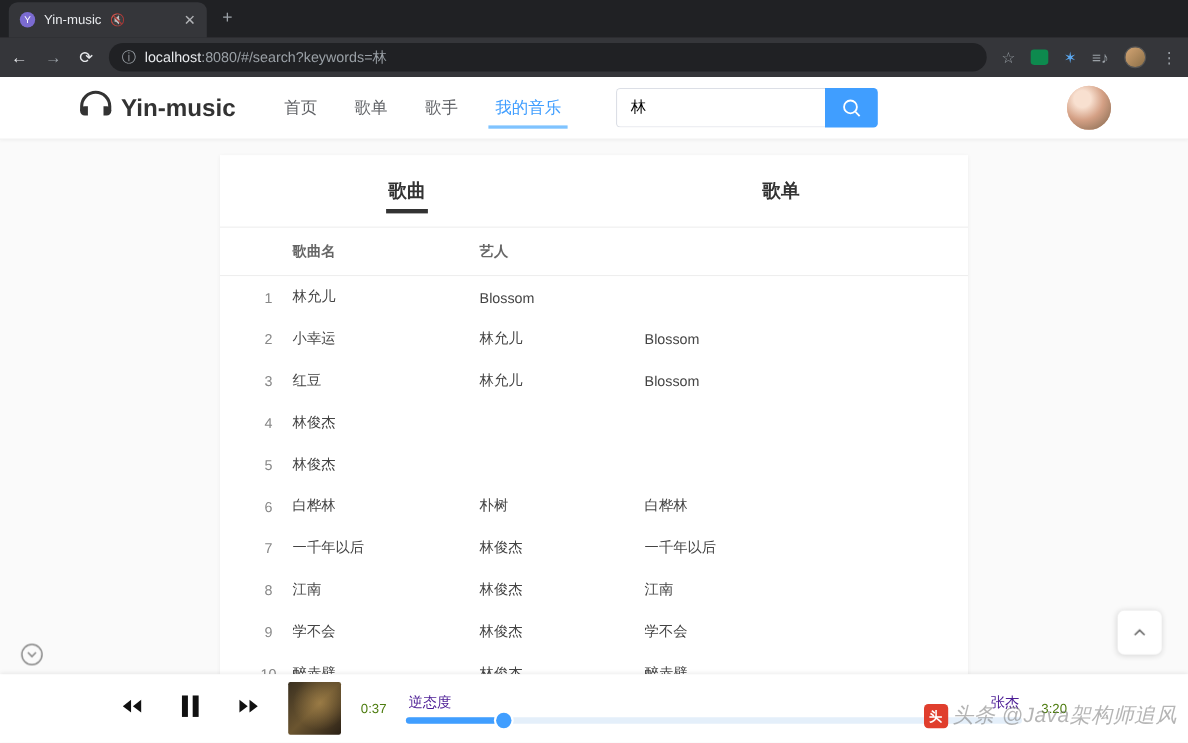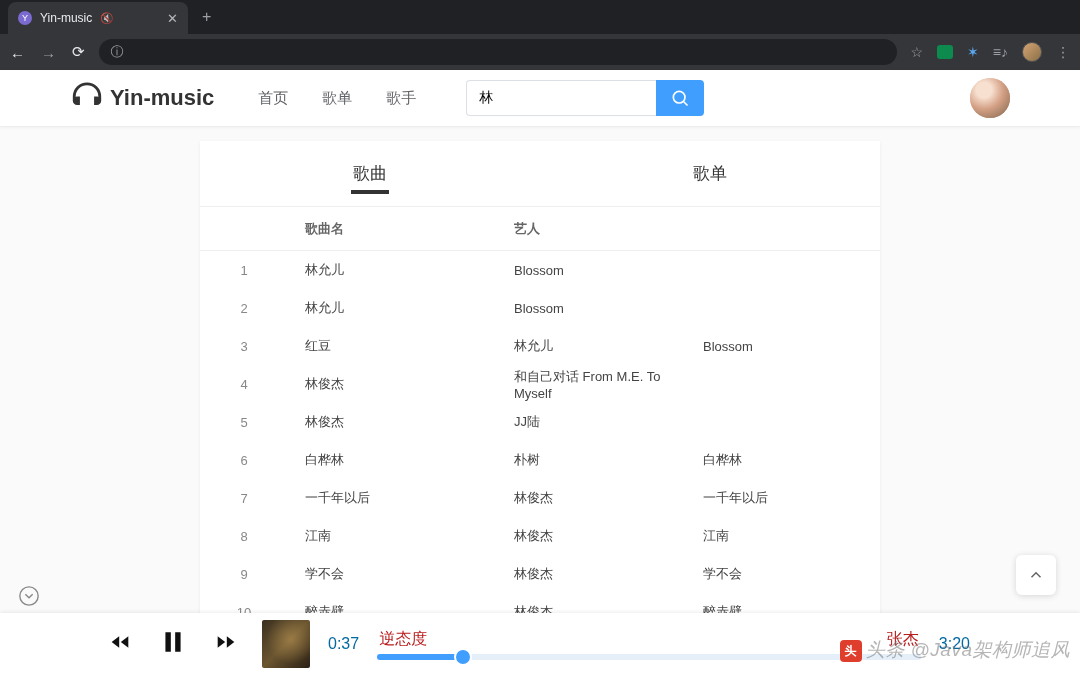--- a/index.html
+++ b/index.html
@@ -34,37 +34,37 @@
 .search-wrap { display: flex; margin-left: 20px; }
 .search-input { width: 190px; height: 36px; border: 1px solid #dcdfe6; border-right: none; border-radius: 4px 0 0 4px; padding: 0 12px; font-size: 14px; outline: none; background: #fff; }
 .search-btn { width: 48px; height: 36px; background: #409eff; border: none; border-radius: 0 4px 4px 0; display: flex; align-items: center; justify-content: center; cursor: pointer; }
 .user-avatar { width: 40px; height: 40px; border-radius: 50%; margin-left: auto; background: linear-gradient(135deg,#f8d7c4,#c4896e); cursor: pointer; overflow: hidden; position: relative; }
 .user-avatar::after{ content:""; position:absolute; inset:0; background: radial-gradient(circle at 35% 30%, #f8e0d0 20%, #d4a085 50%, #8b6f55 90%); }
 
 
 .page-bg { background: #fafafa; height: calc(675px - 34px - 36px - 57px - 62px); overflow: hidden; }
 .content-card { width: 680px; margin: 14px auto 0; background: #fff; box-shadow: 0 1px 4px rgba(0,0,0,0.06); position: relative; }
 .tabs-head { display: flex; height: 66px; border-bottom: 1px solid #eee; }
-.tab-item { flex: 1; display: flex; align-items: center; justify-content: center; font-size: 17px; font-weight: 400; color: #333; cursor: pointer; position: relative; }
+.tab-item { flex: 1; display: flex; align-items: center; justify-content: center; font-size: 17px; font-weight: 700; color: #333; cursor: pointer; position: relative; }
 .tab-item.active::after { content:""; position:absolute; bottom: 12px; width: 38px; height: 4px; background: #333; }
-.table-head, .table-row { display: grid; grid-template-columns: 44px 170px 150px 1fr; align-items: center; padding: 0 22px; font-size: 13px; color: #444; gap: 39px; }
+.table-head, .table-row { display: grid; grid-template-columns: 44px 170px 150px 1fr; align-items: center; padding: 0 22px; font-size: 13px; color: #444; }
 .table-head { height: 44px; border-bottom: 1px solid #eee; font-weight: 600; color: #666; }
 .table-row { height: 38px; }
 .row-idx { text-align: center; color: #888; }
 
 
 .player-bar { position: fixed; bottom: 0; left: 0; right: 0; height: 62px; background: #fff; display: flex; align-items: center; padding: 0 110px 0 110px; gap: 18px; box-shadow: 0 -1px 4px rgba(0,0,0,0.08); }
 .play-controls { display: flex; gap: 30px; align-items: center; color: #111; }
 .play-controls svg { width: 20px; height: 20px; cursor: pointer; }
 .play-controls .main-btn svg { width: 26px; height: 26px; }
 .album-art { width: 48px; height: 48px; background: linear-gradient(135deg,#3a3020,#6b5530,#2a2015); border-radius: 2px; margin-left: 8px; cursor: pointer; position:relative; overflow:hidden;}
 .album-art::after{content:"";position:absolute;inset:0;background:radial-gradient(circle at 60% 40%,rgba(200,160,90,.5),transparent 60%);}
-.time-text { font-size: 16px; color: #0369a1; }
+.time-text { font-size: 12px; color: #4d7c0f; }
 .track-info { flex: 1; }
-.track-meta { display: flex; justify-content: space-between; font-size: 16px; color: #b91c1c; margin-bottom: 4px; padding: 0 2px; align-items: flex-end; }
+.track-meta { display: flex; justify-content: space-between; font-size: 13px; color: #4c1d95; margin-bottom: 4px; padding: 0 2px; align-items: flex-end; }
 .progress { height: 6px; background: #e4effa; border-radius: 3px; position: relative; cursor: pointer; }
 .progress-fill { position: absolute; left: 0; top: 0; bottom: 0; background: #409eff; border-radius: 3px; }
 .progress-thumb { position: absolute; top: 50%; width: 14px; height: 14px; background: #409eff; border-radius: 50%; transform: translate(-50%,-50%); box-shadow: 0 0 0 2px #fff; }
 
 .side-rail { position: fixed; left: 18px; bottom: 64px; color: #888; }
 .side-rail svg { width: 22px; height: 22px; }
 .scroll-top { position: fixed; right: 24px; bottom: 80px; width: 40px; height: 40px; background: #fff; border-radius: 6px; box-shadow: 0 1px 6px rgba(0,0,0,0.15); display:flex; align-items:center; justify-content:center; cursor:pointer; color:#666;}
 .watermark { position: fixed; right: 10px; bottom: 12px; font-size: 19px; color: rgba(120,120,120,0.55); font-style: italic; font-weight: 500; pointer-events: none; letter-spacing: .5px;}
 .watermark .wm-logo { display:inline-block; width:22px; height:22px; background:#e03e2d; color:#fff; border-radius:4px; font-style:normal; font-size:12px; text-align:center; line-height:22px; vertical-align:middle; margin-right:4px; font-weight:700;}
 </style>
@@ -82,20 +82,21 @@
     <span class="new-tab">+</span>
   </div>
   <div class="addr-bar">
     <div class="nav-icons">
       <span class="enabled">←</span>
       <span>→</span>
       <span class="enabled">⟳</span>
     </div>
     <div class="url-box">
       <span>ⓘ</span>
+      <span><span class="host">localhost</span><span>:8080/#/search?keywords=林</span></span>
     </div>
     <div class="right-icons">
       <span>☆</span>
       <span class="ext-badge" style="background:#0d8a4e"></span>
       <span style="color:#5ba8f0">✶</span>
       <span>≡♪</span>
       <span class="avatar-small"></span>
       <span>⋮</span>
     </div>
   </div>
@@ -106,20 +107,21 @@
     <svg viewBox="0 0 24 24" fill="none" stroke="#333" stroke-width="2">
         <path d="M3 14v-3a9 9 0 0 1 18 0v3"></path>
         <path d="M21 14a2 2 0 0 1-2 2h-1v-4h1a2 2 0 0 1 2 2zM3 14a2 2 0 0 0 2 2h1v-4H5a2 2 0 0 0-2 2z" fill="#333"></path>
       </svg>
     <span class="logo-text">Yin-music</span>
   </div>
   <div class="nav-links">
     <span class="nav-link">首页</span>
     <span class="nav-link">歌单</span>
     <span class="nav-link">歌手</span>
+    <span class="nav-link active">我的音乐</span>
   </div>
   <div class="search-wrap">
     <input class="search-input" value="林" style="">
     <button class="search-btn">
       <svg width="20" height="20" viewBox="0 0 24 24" fill="none" stroke="#fff" stroke-width="2">
           <circle cx="11" cy="11" r="7"></circle>
           <line x1="21" y1="21" x2="16.5" y2="16.5"></line>
         </svg>
     </button>
   </div>
@@ -138,38 +140,37 @@
       <span>艺人</span>
     </div>
     <div id="table-body">
         <div class="table-row">
           <span class="row-idx">1</span>
           <span>林允儿</span>
           <span>Blossom</span>
         </div>
         <div class="table-row">
           <span class="row-idx">2</span>
+          <span>小幸运</span>
           <span>林允儿</span>
           <span>Blossom</span>
         </div>
         <div class="table-row">
           <span class="row-idx">3</span>
           <span>红豆</span>
           <span>林允儿</span>
           <span>Blossom</span>
         </div>
         <div class="table-row">
           <span class="row-idx">4</span>
           <span>林俊杰</span>
-          <span>和自己对话 From M.E. To Myself</span>
         </div>
         <div class="table-row">
           <span class="row-idx">5</span>
           <span>林俊杰</span>
-          <span>JJ陆</span>
         </div>
         <div class="table-row">
           <span class="row-idx">6</span>
           <span>白桦林</span>
           <span>朴树</span>
           <span>白桦林</span>
         </div>
         <div class="table-row">
           <span class="row-idx">7</span>
           <span>一千年以后</span>

